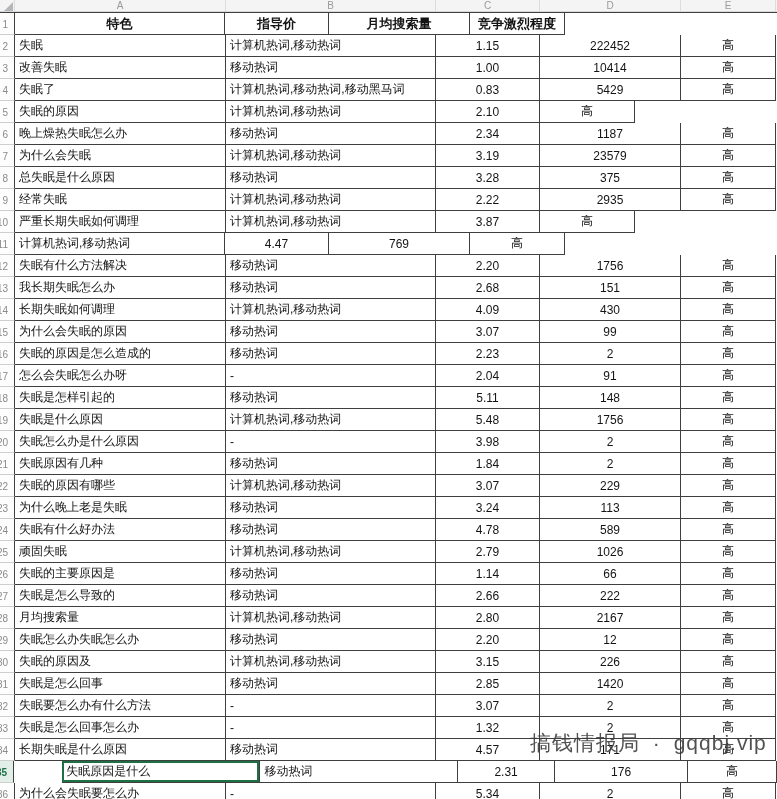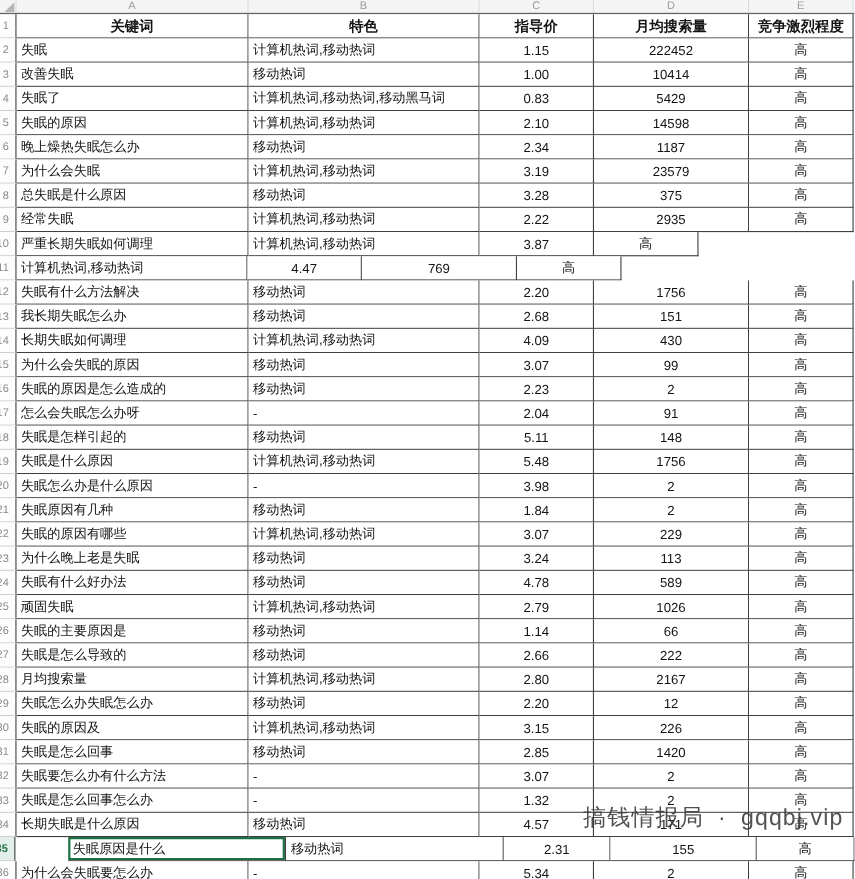--- a/index.html
+++ b/index.html
@@ -61,21 +61,20 @@
     <div class="colletter w-c">C</div>
     <div class="colletter w-d">D</div>
     <div class="colletter w-e">E</div>
   </div>
 
   <div class="grid">
     <div class="row">
       <div class="rownum">
           <span>1</span>
         </div>
-      <div class="cell c-a hc">关键词</div>
       <div class="cell c-b hc">特色</div>
       <div class="cell c-c hc">指导价</div>
       <div class="cell c-d hc">月均搜索量</div>
       <div class="cell c-e hc">竞争激烈程度</div>
     </div>
     <div id="data-rows">
         <div class="row">
           <div class="rownum">
             <span>2</span>
           </div>
@@ -105,21 +104,20 @@
           <div class="cell c-d">5429</div>
           <div class="cell c-e">高</div>
         </div>
         <div class="row">
           <div class="rownum">
             <span>5</span>
           </div>
           <div class="cell c-a">失眠的原因</div>
           <div class="cell c-b">计算机热词,移动热词</div>
           <div class="cell c-c">2.10</div>
-          <div class="cell c-d">14598</div>
           <div class="cell c-e">高</div>
         </div>
         <div class="row">
           <div class="rownum">
             <span>6</span>
           </div>
           <div class="cell c-a">晚上燥热失眠怎么办</div>
           <div class="cell c-b">移动热词</div>
           <div class="cell c-c">2.34</div>
           <div class="cell c-d">1187</div>
@@ -403,21 +401,21 @@
           <div class="cell c-d">171</div>
           <div class="cell c-e">高</div>
         </div>
         <div class="row">
           <div class="rownum sel">
             <span>35</span>
           </div>
           <div class="cell c-a selected">失眠原因是什么</div>
           <div class="cell c-b">移动热词</div>
           <div class="cell c-c">2.31</div>
-          <div class="cell c-d">155</div>
+          <div class="cell c-d">176</div>
           <div class="cell c-e">高</div>
         </div>
         <div class="row">
           <div class="rownum">
             <span>36</span>
           </div>
           <div class="cell c-a">为什么会失眠要怎么办</div>
           <div class="cell c-b">-</div>
           <div class="cell c-c">5.34</div>
           <div class="cell c-d">2</div>

